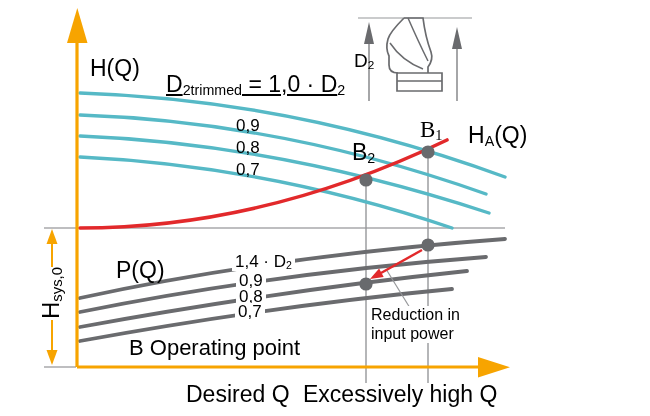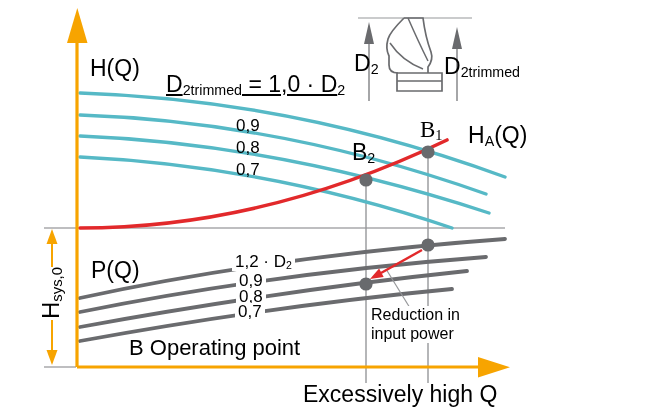--- a/index.html
+++ b/index.html
@@ -12,21 +12,21 @@
   .big{font-size:23px;}
   .med{font-size:22px;}
   .sml{font-size:17px;}
   .note{font-size:16px;line-height:18.5px;background:#fff;padding:0 2px;}
   .wbg{background:#fff;padding:0 3px;}
   .sb{font-size:62%;vertical-align:-0.18em;}
   .hsys{
     position:absolute;left:27px;top:293px;font-size:24px;white-space:nowrap;
     transform:translate(-50%,-50%) rotate(-90deg);
   }
-  .pumpdim{font-size:23px;}
+  .pumpdim{font-size:19px;}
 </style>
 </head>
 <body>
 
 <div id="stage">
 
   <svg id="vectors" viewBox="0 0 650 416">
 
     <path d="M20,228 H481" fill="none" stroke-width="1.5" stroke="#A8A9AB"></path>
 
@@ -86,31 +86,31 @@
   <div class="lbl big" style="left:142px;top:72px;text-decoration:underline;"><span>D</span><span class="sb">2trimmed</span><span> = 1,0 · D</span><span class="sb">2</span></div>
 
   <div class="lbl sml" style="left:212px;top:117px;">0,9</div>
   <div class="lbl sml" style="left:212px;top:139px;">0,8</div>
   <div class="lbl sml" style="left:212px;top:161px;">0,7</div>
 
   <div class="lbl big" style="left:328px;top:140px;"><span>B</span><span class="sb">2</span></div>
   <div class="lbl big" style="left:396px;top:118px;font-family:Liberation Serif, serif;"><span>B</span><span class="sb">1</span></div>
   <div class="lbl big" style="left:444px;top:123px;text-align:center;"><span>H</span><span class="sb">A</span><span>(Q)</span></div>
 
-  <div class="lbl big" style="left:67px;top:258px;"><span>P(Q)</span></div>
+  <div class="lbl big" style="left:92px;top:258px;"><span>P(Q)</span></div>
 
-  <div class="lbl sml wbg" style="left:208px;top:253px;"><span>1,2 · D</span><span class="sb">2</span></div>
+  <div class="lbl sml wbg" style="left:208px;top:253px;"><span>1,4 · D</span><span class="sb">2</span></div>
   <div class="lbl sml wbg" style="left:212px;top:272px;">0,9</div>
   <div class="lbl sml wbg" style="left:212px;top:288px;">0,8</div>
   <div class="lbl sml wbg" style="left:211px;top:303px;">0,7</div>
 
   <div class="lbl note" style="left:345px;top:306px;"><span>Reduction in</span><br><span>input power</span></div>
 
   <div class="lbl med" style="left:105px;top:336px;">B Operating point</div>
 
   <div class="hsys"><span>H</span><span class="sb">sys,0</span></div>
 
+  <div class="lbl big" style="left:162px;top:382px;">Desired Q</div>
   <div class="lbl big" style="left:279px;top:382px;">Excessively high Q</div>
 
   <div class="lbl pumpdim" style="left:330px;top:51px;"><span>D</span><span class="sb">2</span></div>
-  <div class="lbl pumpdim" style="left:420px;top:54px;"><span>D</span><span class="sb">2trimmed</span></div>
 
 </div>
 
 </body></html>

